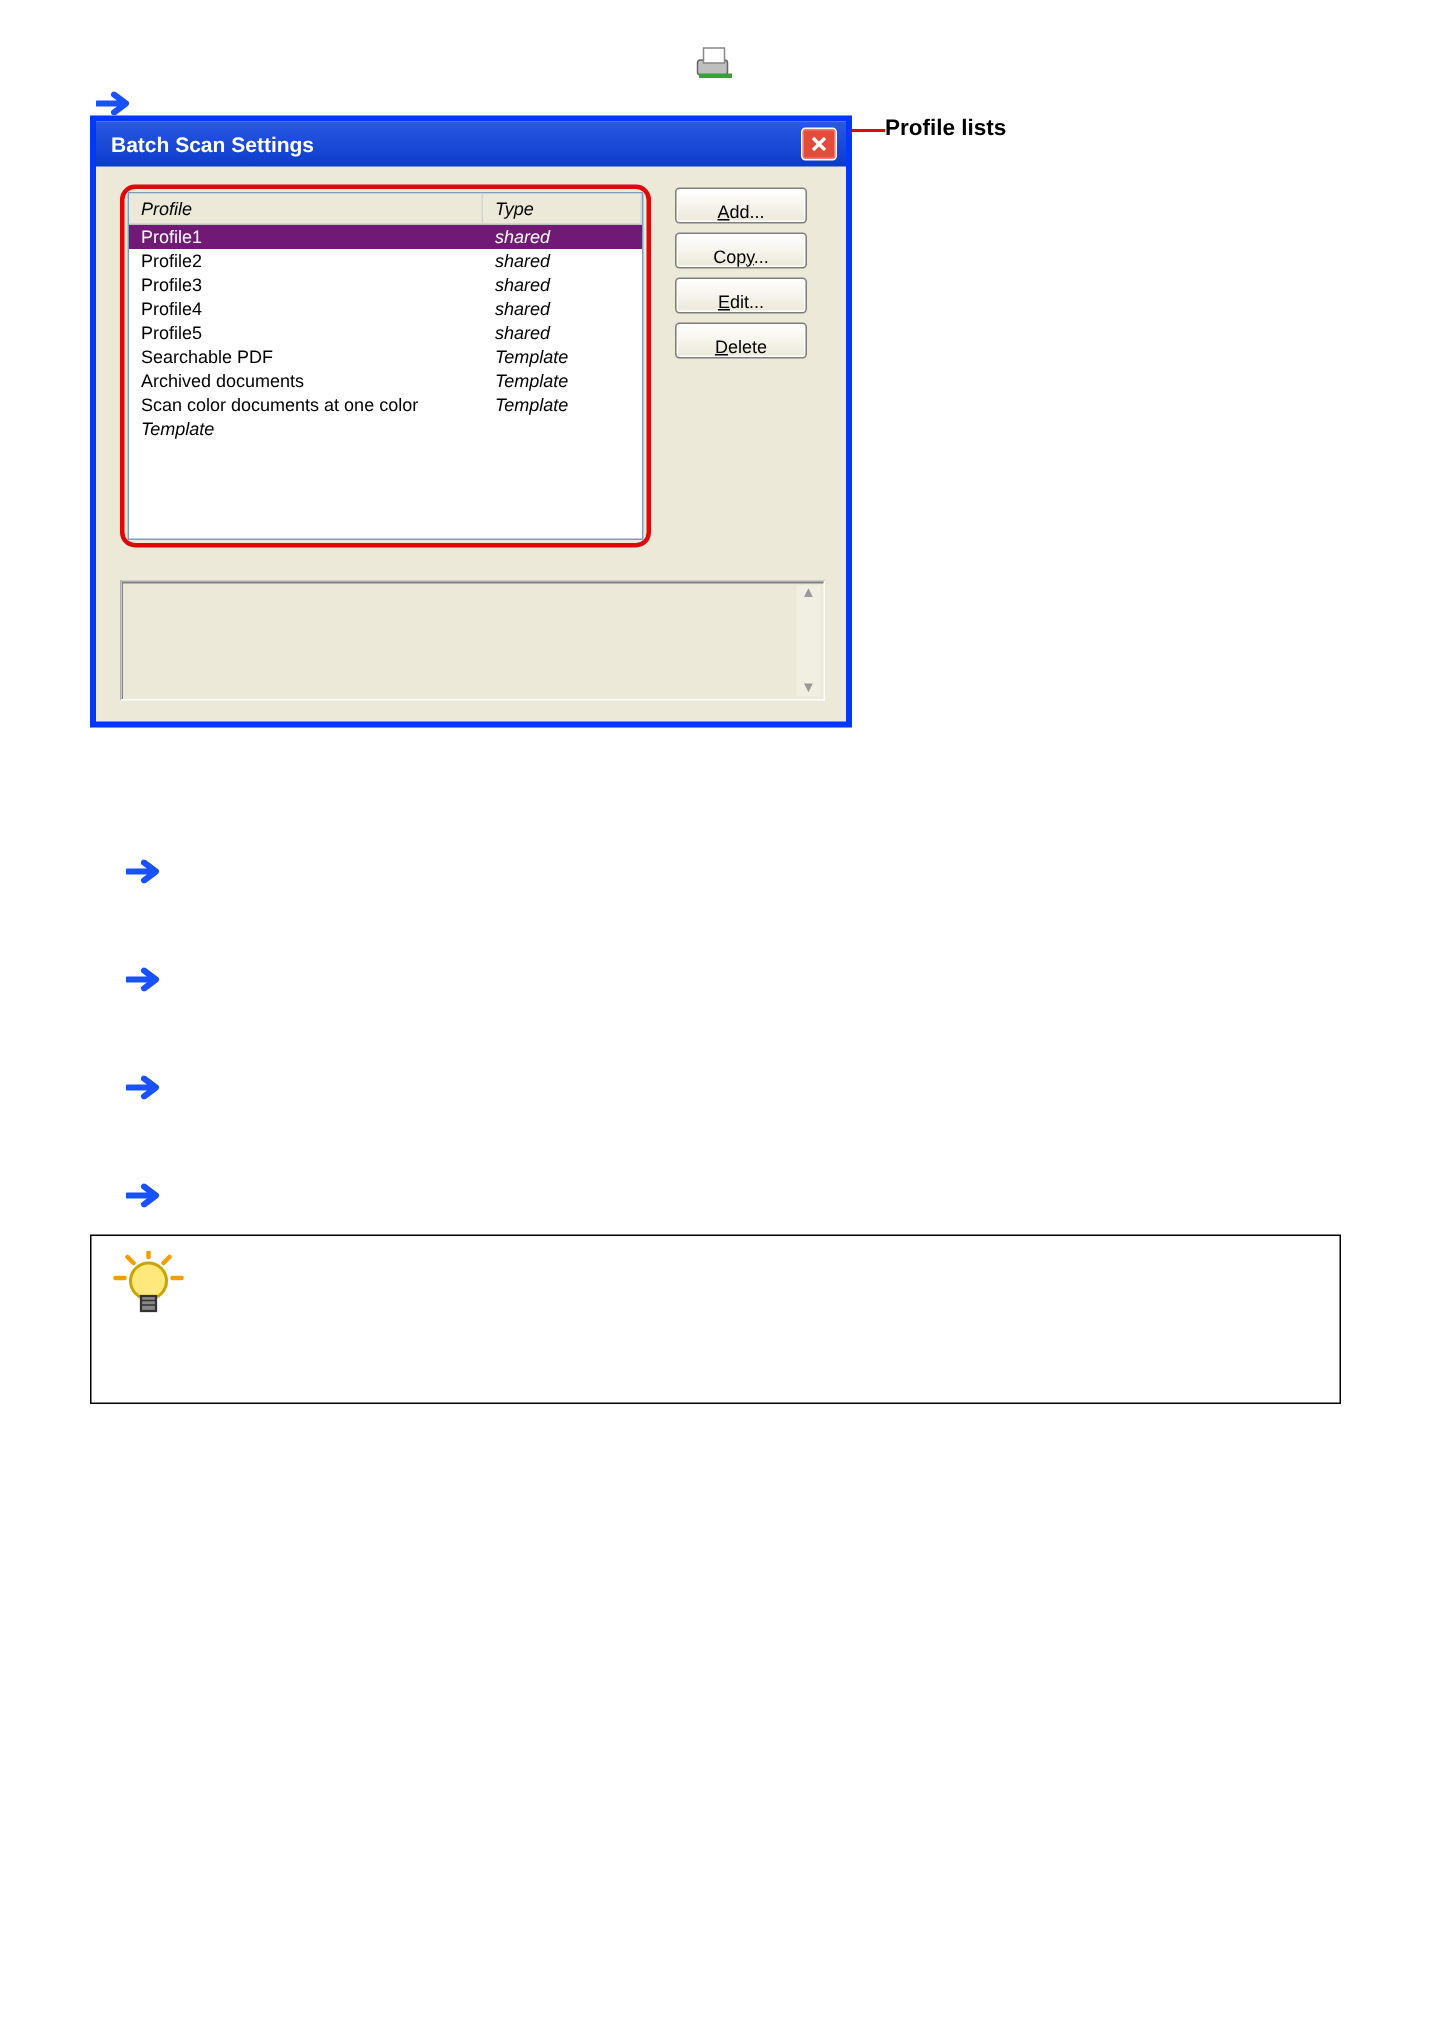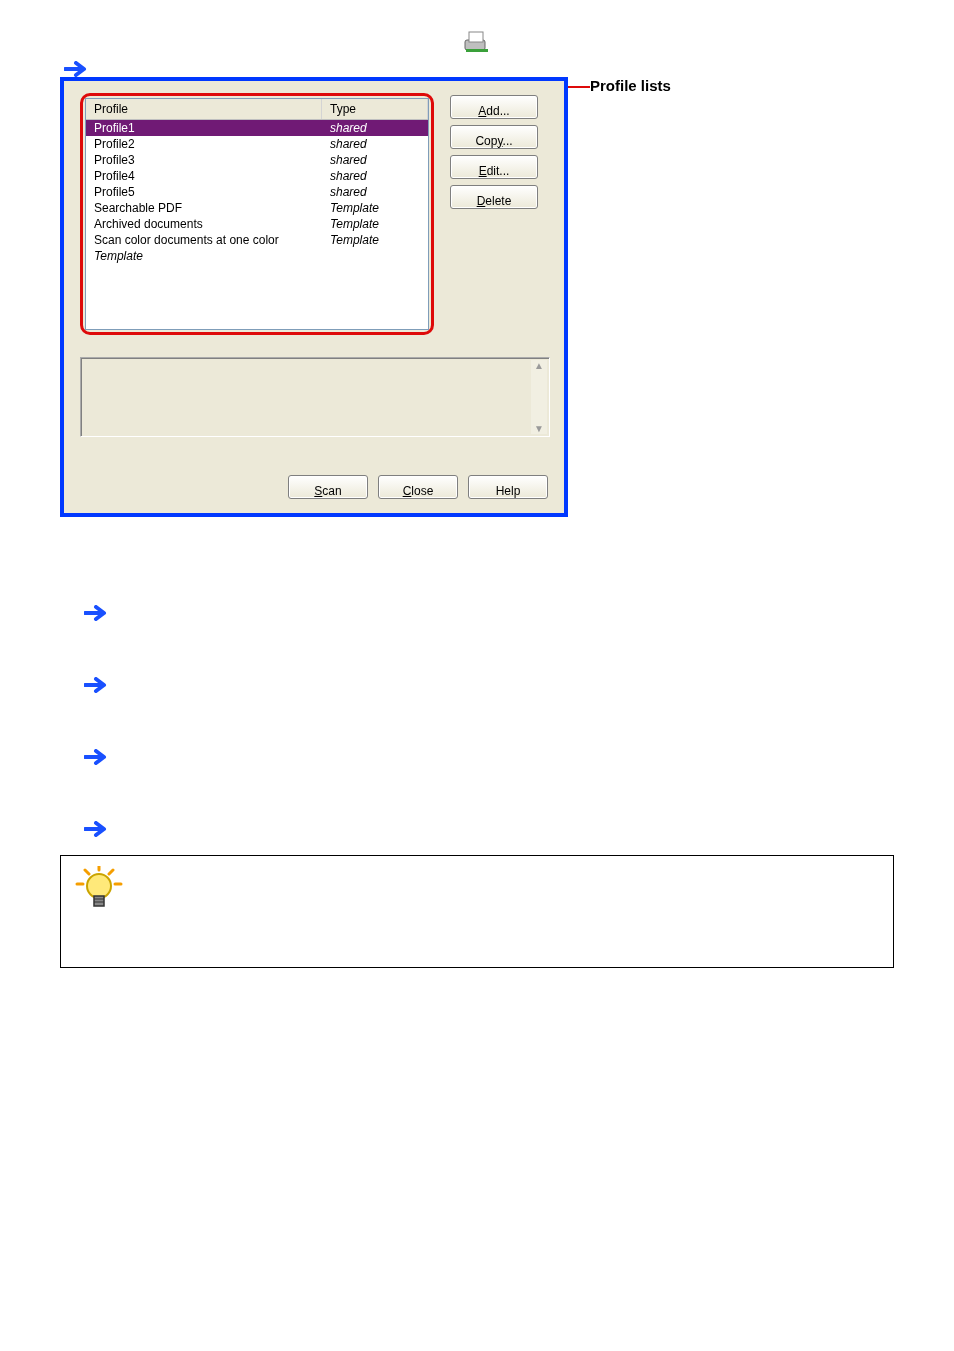--- a/index.html
+++ b/index.html
@@ -78,20 +78,21 @@
     background: #fff;
     border: 1px solid #7f9db9;
     box-sizing: border-box;
     overflow: hidden;
   }
   .list-header {
     display: flex;
     background: #ece9d8;
     border-bottom: 1px solid #bfbfbf;
     font-size: 12px;
+    font-style: italic;
   }
   .list-header .col {
     padding: 3px 8px;
     border-right: 1px solid #d4d4d4;
     box-sizing: border-box;
   }
   .col-name { width: 236px; }
   .col-type { flex: 1; }
   .list-body { }
   .list-row {
@@ -209,20 +210,28 @@
   <span class="blue-arrow">
     <svg width="26" height="16" viewBox="0 0 26 16">
       <path d="M1 8 H17 M12 2 L20 8 L12 14" stroke="#1950ff" stroke-width="4" fill="none" stroke-linecap="round" stroke-linejoin="round"></path>
     </svg>
   </span>
 </div>
 
 <div class="main-row">
 
   <div class="dialog">
+    <div class="titlebar">
+      <span>Batch Scan Settings</span>
+      <div class="close-btn">
+        <svg width="12" height="12" viewBox="0 0 12 12">
+          <path d="M2 2 L10 10 M10 2 L2 10" stroke="#fff" stroke-width="2.2"></path>
+        </svg>
+      </div>
+    </div>
 
     <div class="client">
 
       <div class="profile-area">
         <div class="listbox-wrap">
           <div class="listbox">
             <div class="list-header">
               <div class="col col-name">Profile</div>
               <div class="col col-type">Type</div>
             </div>
@@ -282,31 +291,20 @@
         </div>
       </div>
 
       <div class="desc-box">
         <div class="desc-scroll">
           <span>▲</span>
           <span>▼</span>
         </div>
       </div>
 
-      <div class="bottom-btns">
-        <div class="win-btn">
-          <span><span class="ul">S</span><span>can</span></span>
-        </div>
-        <div class="win-btn">
-          <span><span class="ul">C</span><span>lose</span></span>
-        </div>
-        <div class="win-btn">
-          <span>Help</span>
-        </div>
-      </div>
     </div>
   </div>
 
   <div class="annotation">
     <div class="annotation-line"></div>
     <span class="annotation-text">Profile lists</span>
   </div>
 </div>
 
 <div class="arrow-list">

